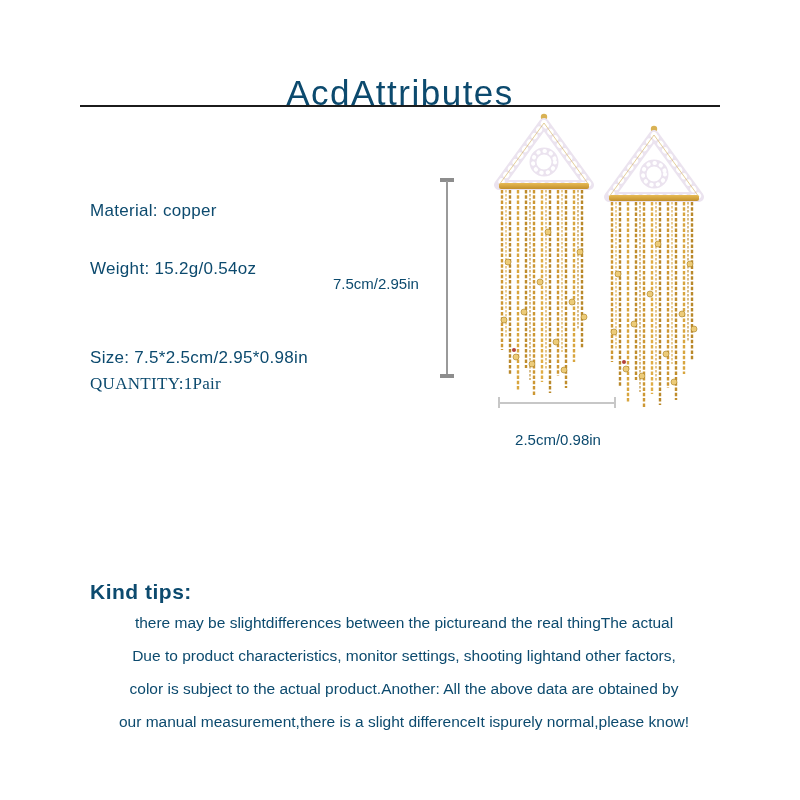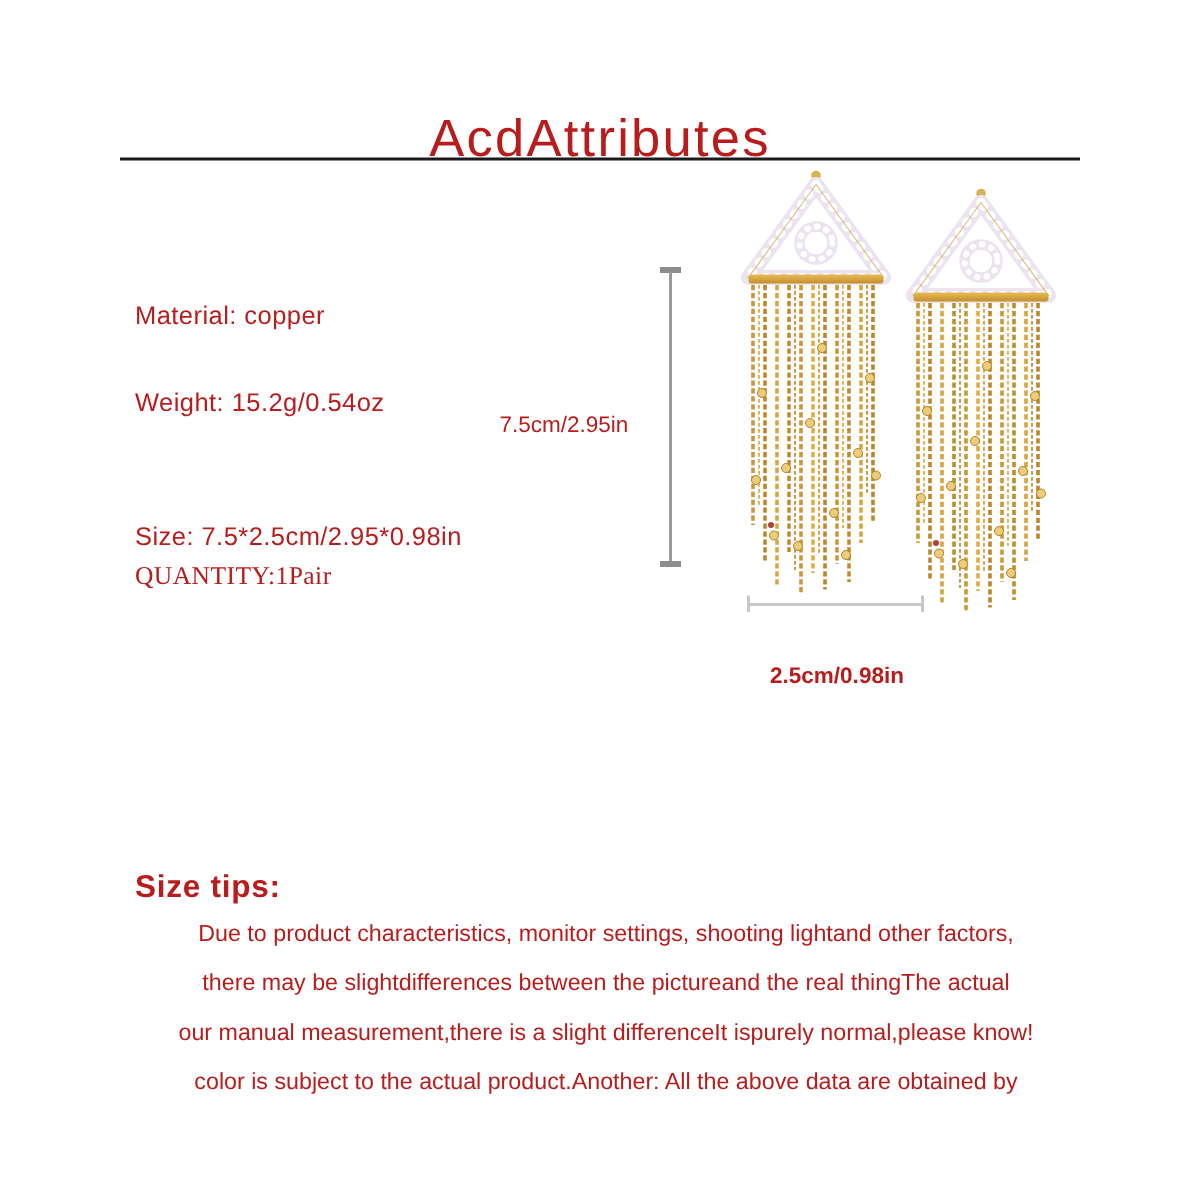--- a/index.html
+++ b/index.html
@@ -1,21 +1,21 @@
 <!DOCTYPE html>
 <html><head>
 <meta charset="utf-8">
 <style>
   html, body { margin: 0; padding: 0; background: #ffffff; }
   .canvas {
     position: relative;
     width: 800px;
     height: 800px;
     background: #ffffff;
-    color: #b91c1c;
+    color: #0c4a6e;
     font-family: "Liberation Sans", sans-serif;
     overflow: hidden;
   }
 
   
   .title {
     position: absolute;
     top: 50px; left: 0;
     width: 100%;
     text-align: center;
@@ -53,23 +53,23 @@
     position: absolute; left: 333px; top: 275px;
     font-size: 15px; font-weight: 500; white-space: nowrap;
   }
 
   
   .h-line { position: absolute; left: 498px; top: 402px; width: 118px; height: 2px; background: #c7c7c7; }
   .h-cap  { position: absolute; top: 397px; width: 2px; height: 11px; background: #c7c7c7; }
   .h-cap-left  { left: 498px; }
   .h-cap-right { left: 614px; }
   .h-label {
-    position: absolute; left: 494px; top: 442px;
+    position: absolute; left: 494px; top: 431px;
     width: 128px; text-align: center;
-    font-size: 15px; font-weight: 700; white-space: nowrap;
+    font-size: 15px; font-weight: 400; white-space: nowrap;
   }
 
   
   .earrings {
     position: absolute;
     left: 482px; top: 112px;
     width: 236px; height: 300px;
   }
 
   
@@ -172,21 +172,21 @@
     </svg>
   </div>
 
   <div>
     <div class="h-cap h-cap-left"></div>
     <div class="h-line"></div>
     <div class="h-cap h-cap-right"></div>
     <div class="h-label">2.5cm/0.98in</div>
   </div>
 
-  <h2 class="tips-heading">Size tips:</h2>
+  <h2 class="tips-heading">Kind tips:</h2>
   <div class="tips-body">
+    <div class="tips-line">there may be slightdifferences between the pictureand the real thingThe actual</div>
     <div class="tips-line">Due to product characteristics, monitor settings, shooting lightand other factors,</div>
-    <div class="tips-line">there may be slightdifferences between the pictureand the real thingThe actual</div>
+    <div class="tips-line">color is subject to the actual product.Another: All the above data are obtained by</div>
     <div class="tips-line">our manual measurement,there is a slight differenceIt ispurely normal,please know!</div>
-    <div class="tips-line">color is subject to the actual product.Another: All the above data are obtained by</div>
   </div>
 
 </div>
 
 </body></html>

